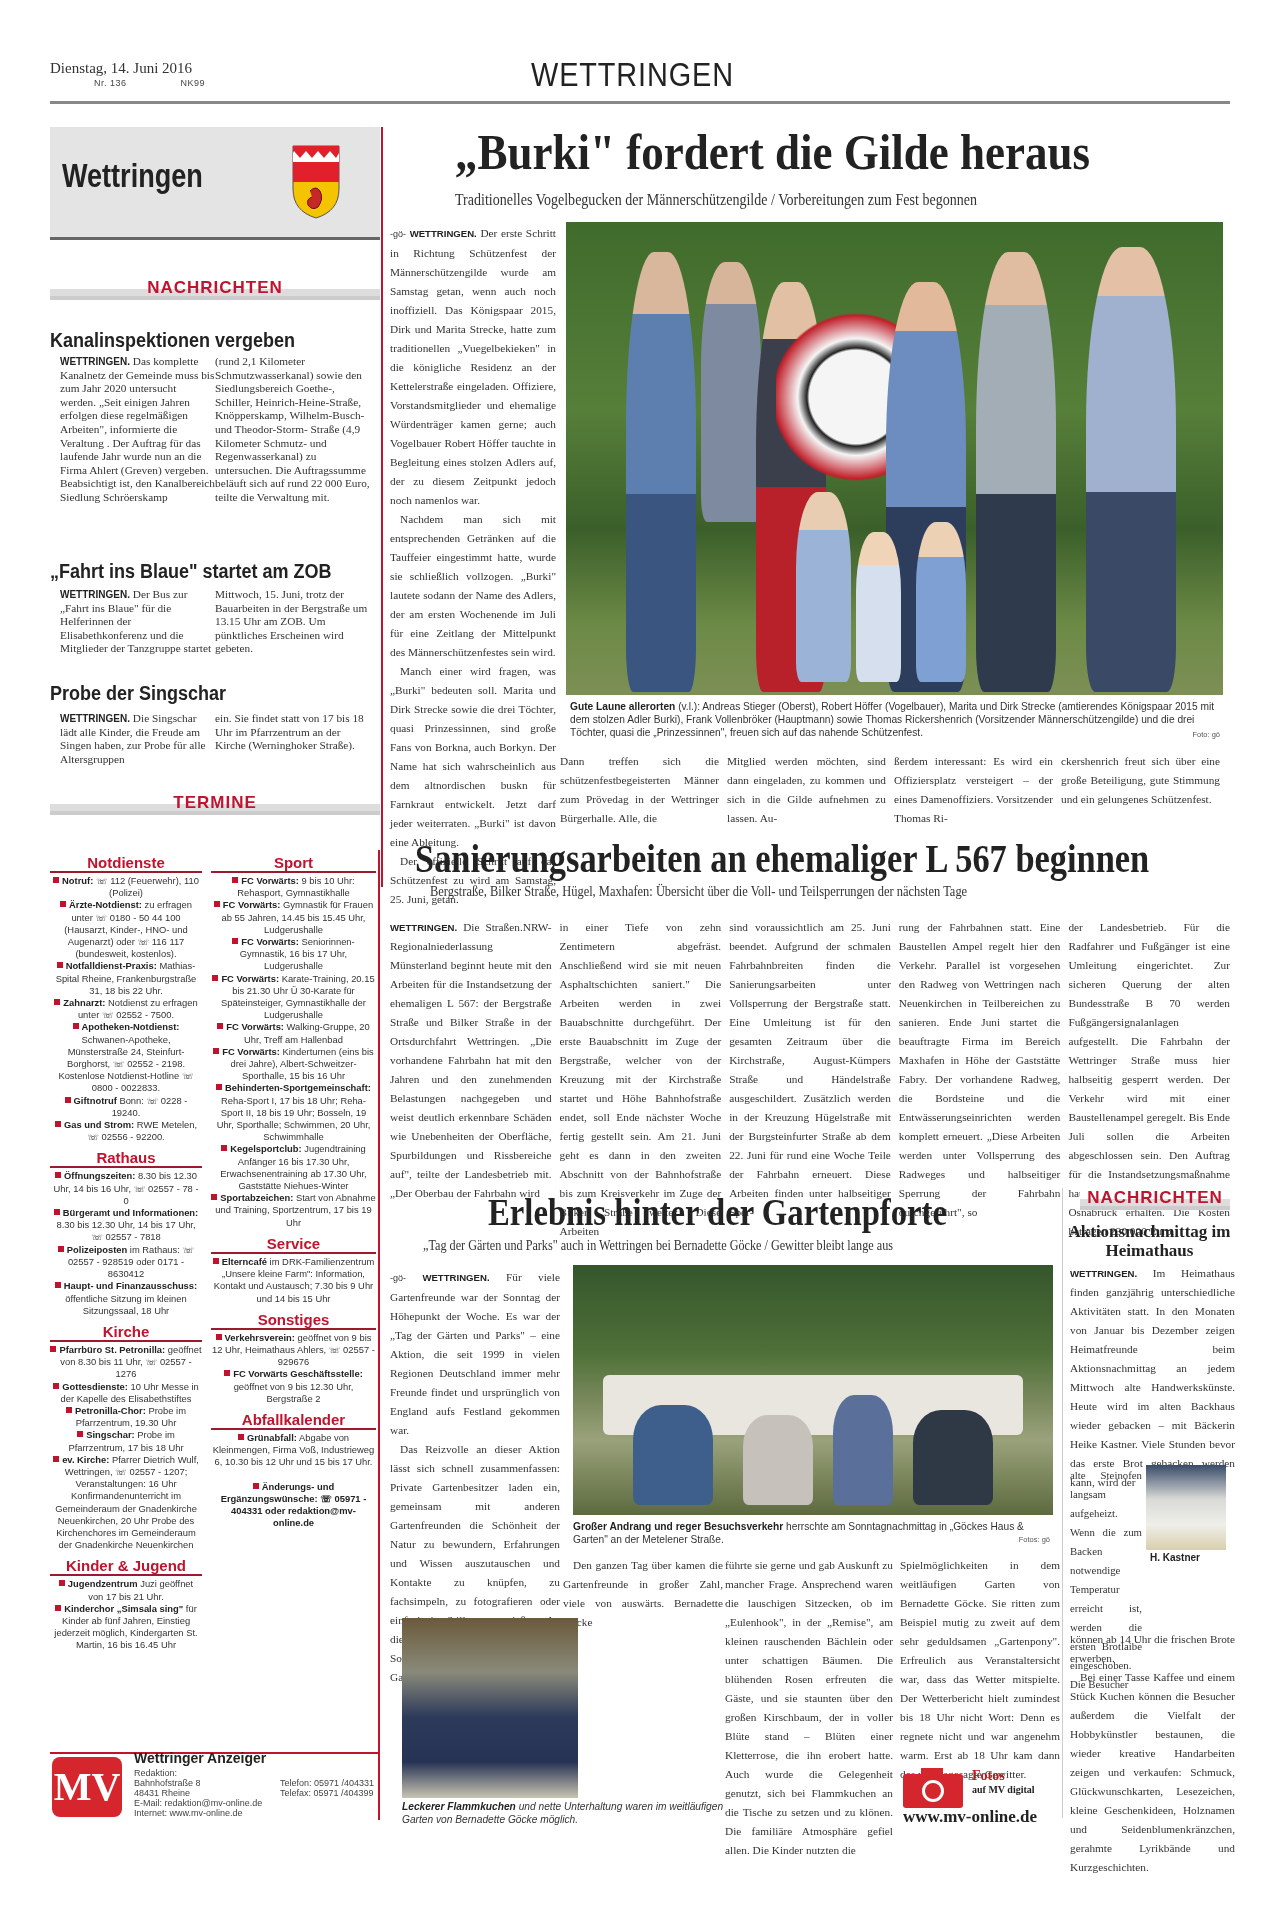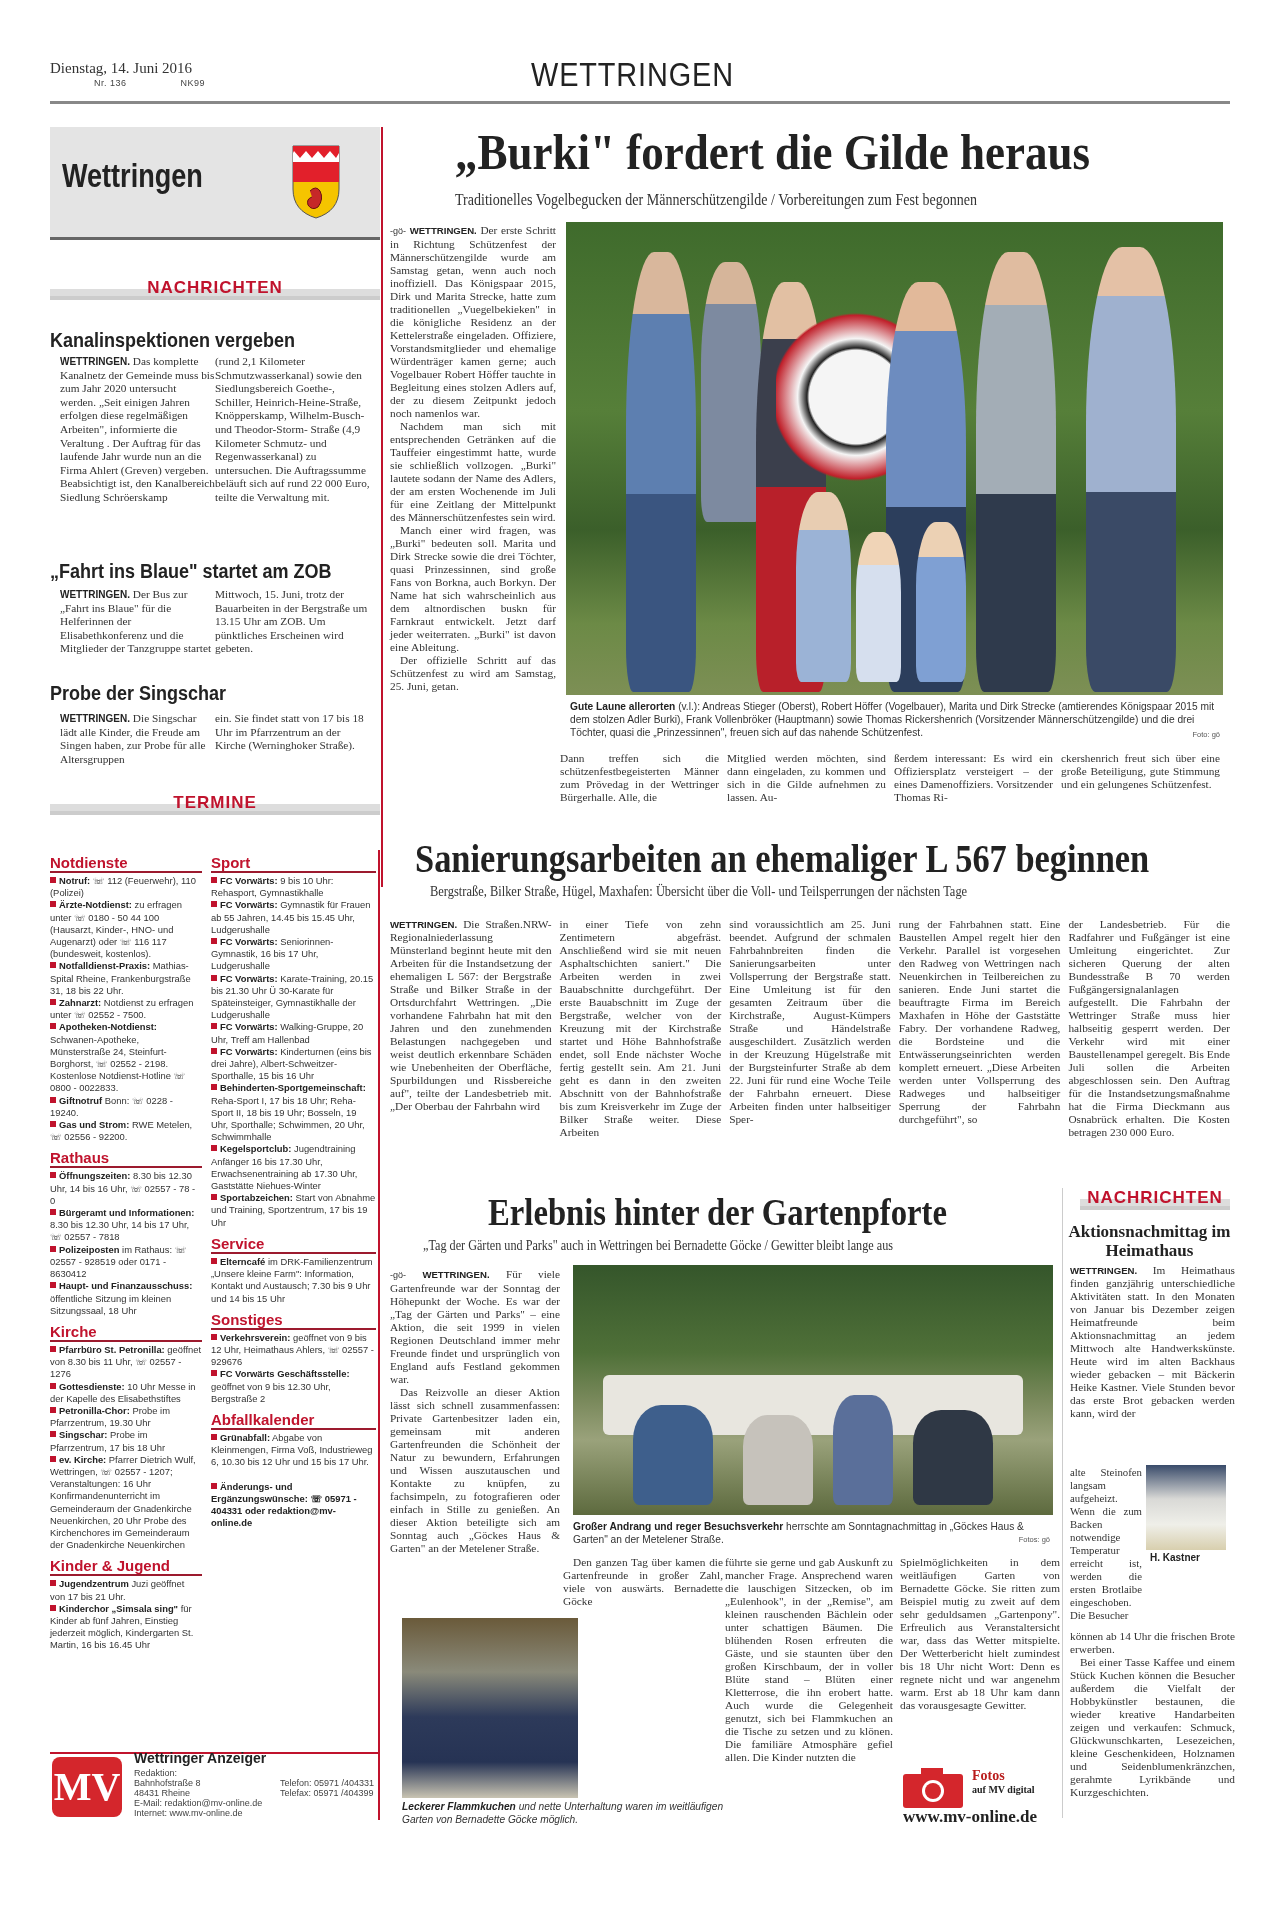--- a/index.html
+++ b/index.html
@@ -18,35 +18,35 @@
   .coat { left: 292px; top: 145px; width: 48px; height: 74px; }
   .red-vrule { left: 381px; top: 127px; width: 2px; height: 760px; background: #c0132d; }
   .red-vrule2 { left: 378px; top: 850px; width: 2px; height: 970px; background: #c0132d; }
 
   .sec-head { height: 22px; border-bottom: 4px solid #ccc; background: linear-gradient(#fff 60%, #ddd 60%); text-align: center; font-size: 17px; font-weight: bold; color: #c0132d; letter-spacing: 1px; }
   .news-h { font-size: 20px; font-weight: bold; color: #222; transform: scaleX(0.9); transform-origin: left; white-space: nowrap; }
   .cols2 { display: flex; font-size: 11.3px; line-height: 13.6px; color: #333; }
   .cols2 > div { flex: 1; }
   .kw { font-family: "Liberation Sans", sans-serif; font-weight: bold; font-size: 10px; color: #222; }
 
-  .termine { font-family: "Liberation Sans", sans-serif; font-size: 9.4px; line-height: 12.2px; color: #333; }
+  .termine { font-family: "Liberation Sans", sans-serif; font-size: 9.4px; line-height: 12.2px; color: #333; text-align: center; }
   .termine h4 { color: #c0132d; font-size: 15px; line-height: 17px; border-bottom: 2px solid #9c1a2e; margin: 6px 0 2px; font-weight: bold; }
   .termine .it { margin-bottom: 0; }
   .termine .bul { display: inline-block; width: 6px; height: 6px; background: #c0132d; margin-right: 3px; vertical-align: 1px; }
   .termine b { color: #222; }
 
   .mv-box { left: 50px; top: 1752px; width: 330px; height: 70px; border-top: 2px solid #c0132d; }
   .mv-logo { left: 52px; top: 1757px; width: 70px; height: 60px; background: #d4262c; border-radius: 8px; color: #fff; font-family: "Liberation Serif", serif; font-weight: bold; font-size: 40px; text-align: center; line-height: 60px; }
   .mv-name { left: 134px; top: 1750px; font-size: 14px; font-weight: bold; color: #222; }
   .mv-line { font-size: 9px; color: #444; line-height: 10px; }
 
   .hl1 { left: 455px; top: 123px; font-size: 50px; font-weight: bold; color: #222; font-family: "Liberation Serif", serif; transform: scaleX(0.9); transform-origin: left; white-space: nowrap; }
   .sub1 { left: 455px; top: 190px; font-size: 16.5px; color: #333; font-family: "Liberation Serif", serif; white-space: nowrap; transform: scaleX(0.85); transform-origin: left; }
 
-  .body-col { font-size: 11.3px; line-height: 13px; color: #333; text-align: justify; font-family: "Liberation Serif", serif; }
+  .body-col { font-size: 11.3px; line-height: 19px; color: #333; text-align: justify; font-family: "Liberation Serif", serif; }
   .body-col .kw { font-size: 9.6px; }
   .body-col p { text-indent: 10px; }
   .body-col p.first { text-indent: 0; }
 
   .photo1 { left: 566px; top: 222px; width: 657px; height: 473px; background: linear-gradient(180deg, #3f6b2c 0%, #567f39 40%, #3b5f2a 65%, #6c8a46 85%, #7d8f55 100%); overflow: hidden; }
   .person { position: absolute; border-radius: 40% 40% 10% 10%; }
   .caption { font-family: "Liberation Sans", sans-serif; font-size: 10.2px; line-height: 13px; color: #333; }
   .caption b { color: #222; }
   .credit { font-family: "Liberation Sans", sans-serif; font-size: 7.5px; color: #555; text-align: right; }
 

